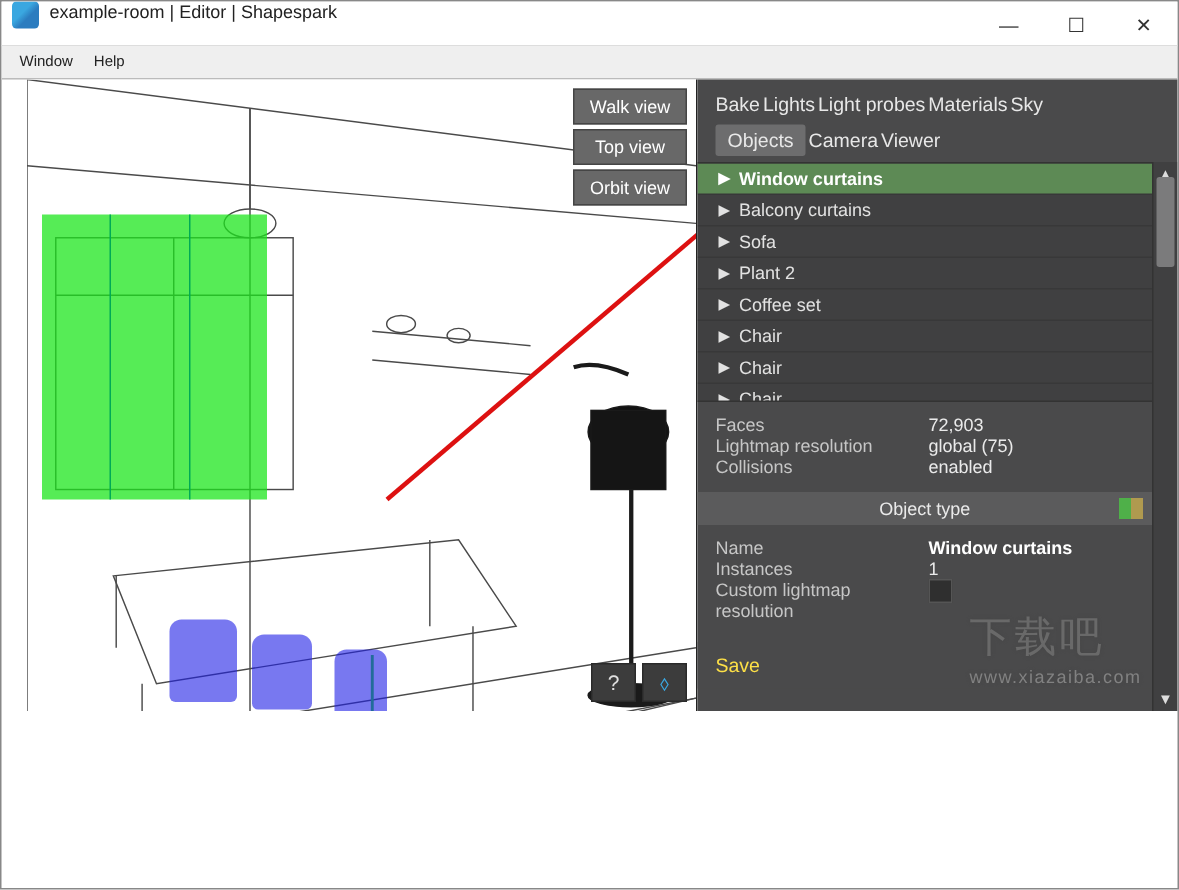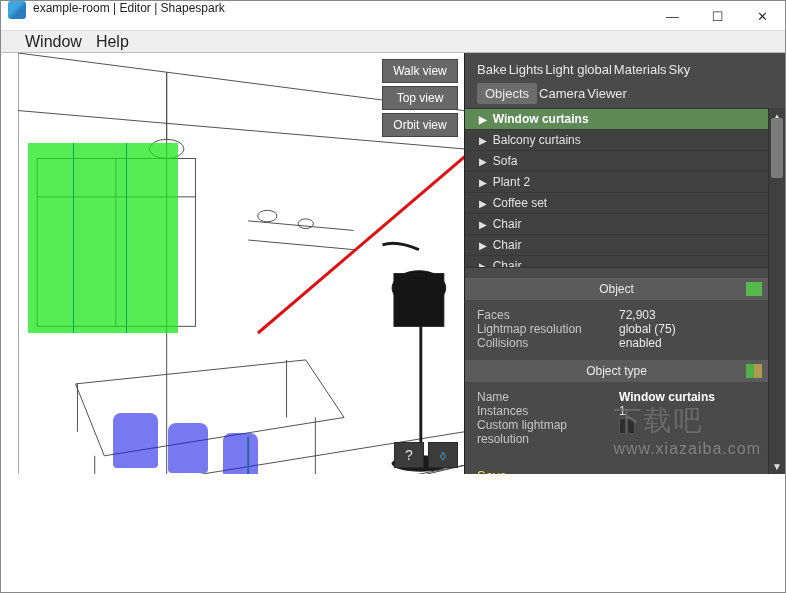--- a/index.html
+++ b/index.html
@@ -5,21 +5,21 @@
   * { box-sizing: border-box; margin: 0; padding: 0; font-family: "Segoe UI", Arial, sans-serif; }
   body { width: 786px; height: 593px; background: #fff; overflow: hidden; position: relative; border: 1px solid #888; }
 
   
   .titlebar { height: 30px; display: flex; background: #fff; border-bottom: 1px solid #ddd; }
   .titlebar .app-icon { width: 18px; height: 18px; margin: 0 7px; background: linear-gradient(135deg,#3aa7e0 40%,#2b7cbf 60%); border-radius: 3px; }
   .titlebar .title { flex: 1; font-size: 12px; color: #222; }
   .titlebar .winbtn { width: 45px; height: 30px; display: flex; align-items: center; justify-content: center; font-size: 13px; color: #333; cursor: pointer; }
 
   
-  .menubar { height: 22px; display: flex; align-items: center; background: #efefef; border-bottom: 1px solid #bbb; padding-left: 24px; gap: 14px; font-size: 16px; color: #222; }
+  .menubar { height: 22px; display: flex; align-items: center; background: #efefef; border-bottom: 1px solid #bbb; padding-left: 12px; gap: 14px; font-size: 10px; color: #222; }
   .menubar span { cursor: pointer; }
 
   
   .main { position: relative; height: 421px; display: flex; padding-left: 17px; }
   .viewport { flex: 1; position: relative; background: #ffffff; overflow: hidden; border-right: 1px solid #222; }
   .viewport svg { position: absolute; inset: 0; }
 
   
   .viewbtns { position: absolute; top: 6px; right: 6px; display: flex; flex-direction: column; gap: 3px; z-index: 30; }
   .viewbtn { background: #686868; color: #fff; font-size: 12px; padding: 4px 10px; border: 1px solid #454545; min-width: 76px; text-align: center; cursor: pointer; }
@@ -66,21 +66,21 @@
   .props { margin: 8px 24px 0 12px; display: grid; grid-template-columns: 1fr 1fr; row-gap: 0; font-size: 12px; color: #d6d6d6; }
   .props .label { color: #c6c6c6; }
   .props .val { color: #eaeaea; }
   .props .val.bold { font-weight: bold; color: #fff; }
   .props .chk { width: 16px; height: 16px; background: #2f2f2f; border: 1px solid #555; display: inline-block; }
 
   .savebar { margin: 14px 17px 0 0; padding: 8px 12px; background: #4a4a4b; }
   .savebtn { color: #fde047; cursor: pointer; font-size: 13px; display: inline-block; }
 
   .watermark { position: absolute; right: 24px; bottom: 16px; font-size: 28px; color: #777; font-family: "Microsoft YaHei", sans-serif; letter-spacing: 2px; pointer-events: none; opacity: .7; z-index: 50; text-shadow: 0 0 3px #444; }
-  .watermark small { font-size: 16px; display: block; text-align: left; letter-spacing: 1px; color:#999; }
+  .watermark small { font-size: 12px; display: block; text-align: left; letter-spacing: 1px; color:#999; }
 </style>
 </head>
 <body>
 
 <div class="titlebar">
   <div class="app-icon"></div>
   <div class="title">example-room | Editor | Shapespark</div>
   <div class="winbtn">—</div>
   <div class="winbtn">☐</div>
   <div class="winbtn close">✕</div>
@@ -160,21 +160,21 @@
     <div class="vp-bottom">
       <div class="vp-iconbtn">?</div>
       <div class="vp-iconbtn" style="color:#3aa7e0">⬨</div>
     </div>
   </div>
 
   <div class="sidepanel">
     <div class="tabs-row">
       <span class="tab">Bake</span>
       <span class="tab">Lights</span>
-      <span class="tab">Light global</span>
+      <span class="tab">Light probes</span>
       <span class="tab">Materials</span>
       <span class="tab">Sky</span>
     </div>
     <div class="tabs-row" style="padding-top:2px">
       <span class="tab active">Objects</span>
       <span class="tab">Camera</span>
       <span class="tab">Viewer</span>
     </div>
 
     <div class="panel-body">
@@ -207,24 +207,20 @@
         <div class="tree-item">
             <span class="caret">▶</span>
             <span>Chair</span>
           </div>
         <div class="tree-item">
             <span class="caret">▶</span>
             <span>Chair</span>
           </div>
       </div>
 
-      <div class="section-head">
-        <span>Object</span>
-        <span class="swatch green"></span>
-      </div>
       <div class="props">
         <div class="label">Faces</div>
         <div class="val">72,903</div>
         <div class="label">Lightmap resolution</div>
         <div class="val">global (75)</div>
         <div class="label">Collisions</div>
         <div class="val">enabled</div>
       </div>
 
       <div class="section-head">

